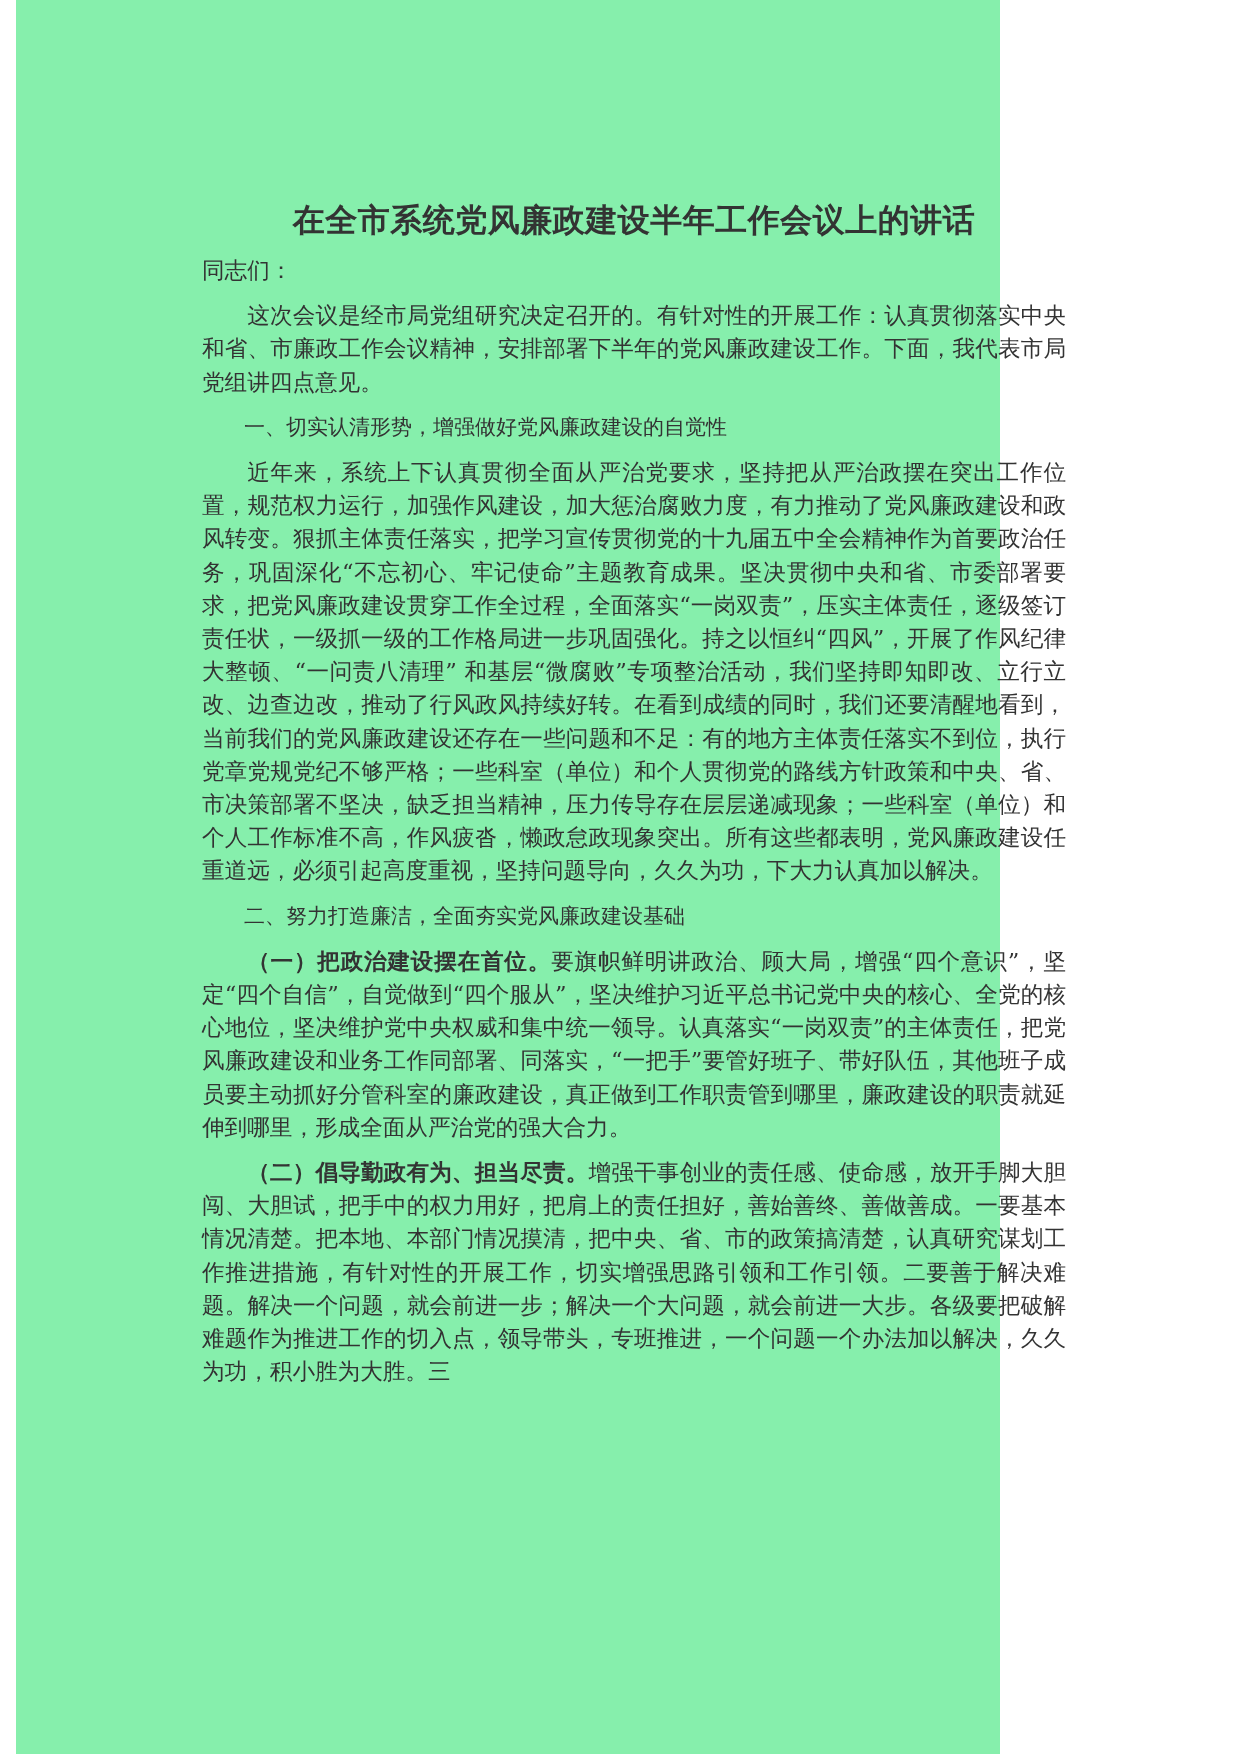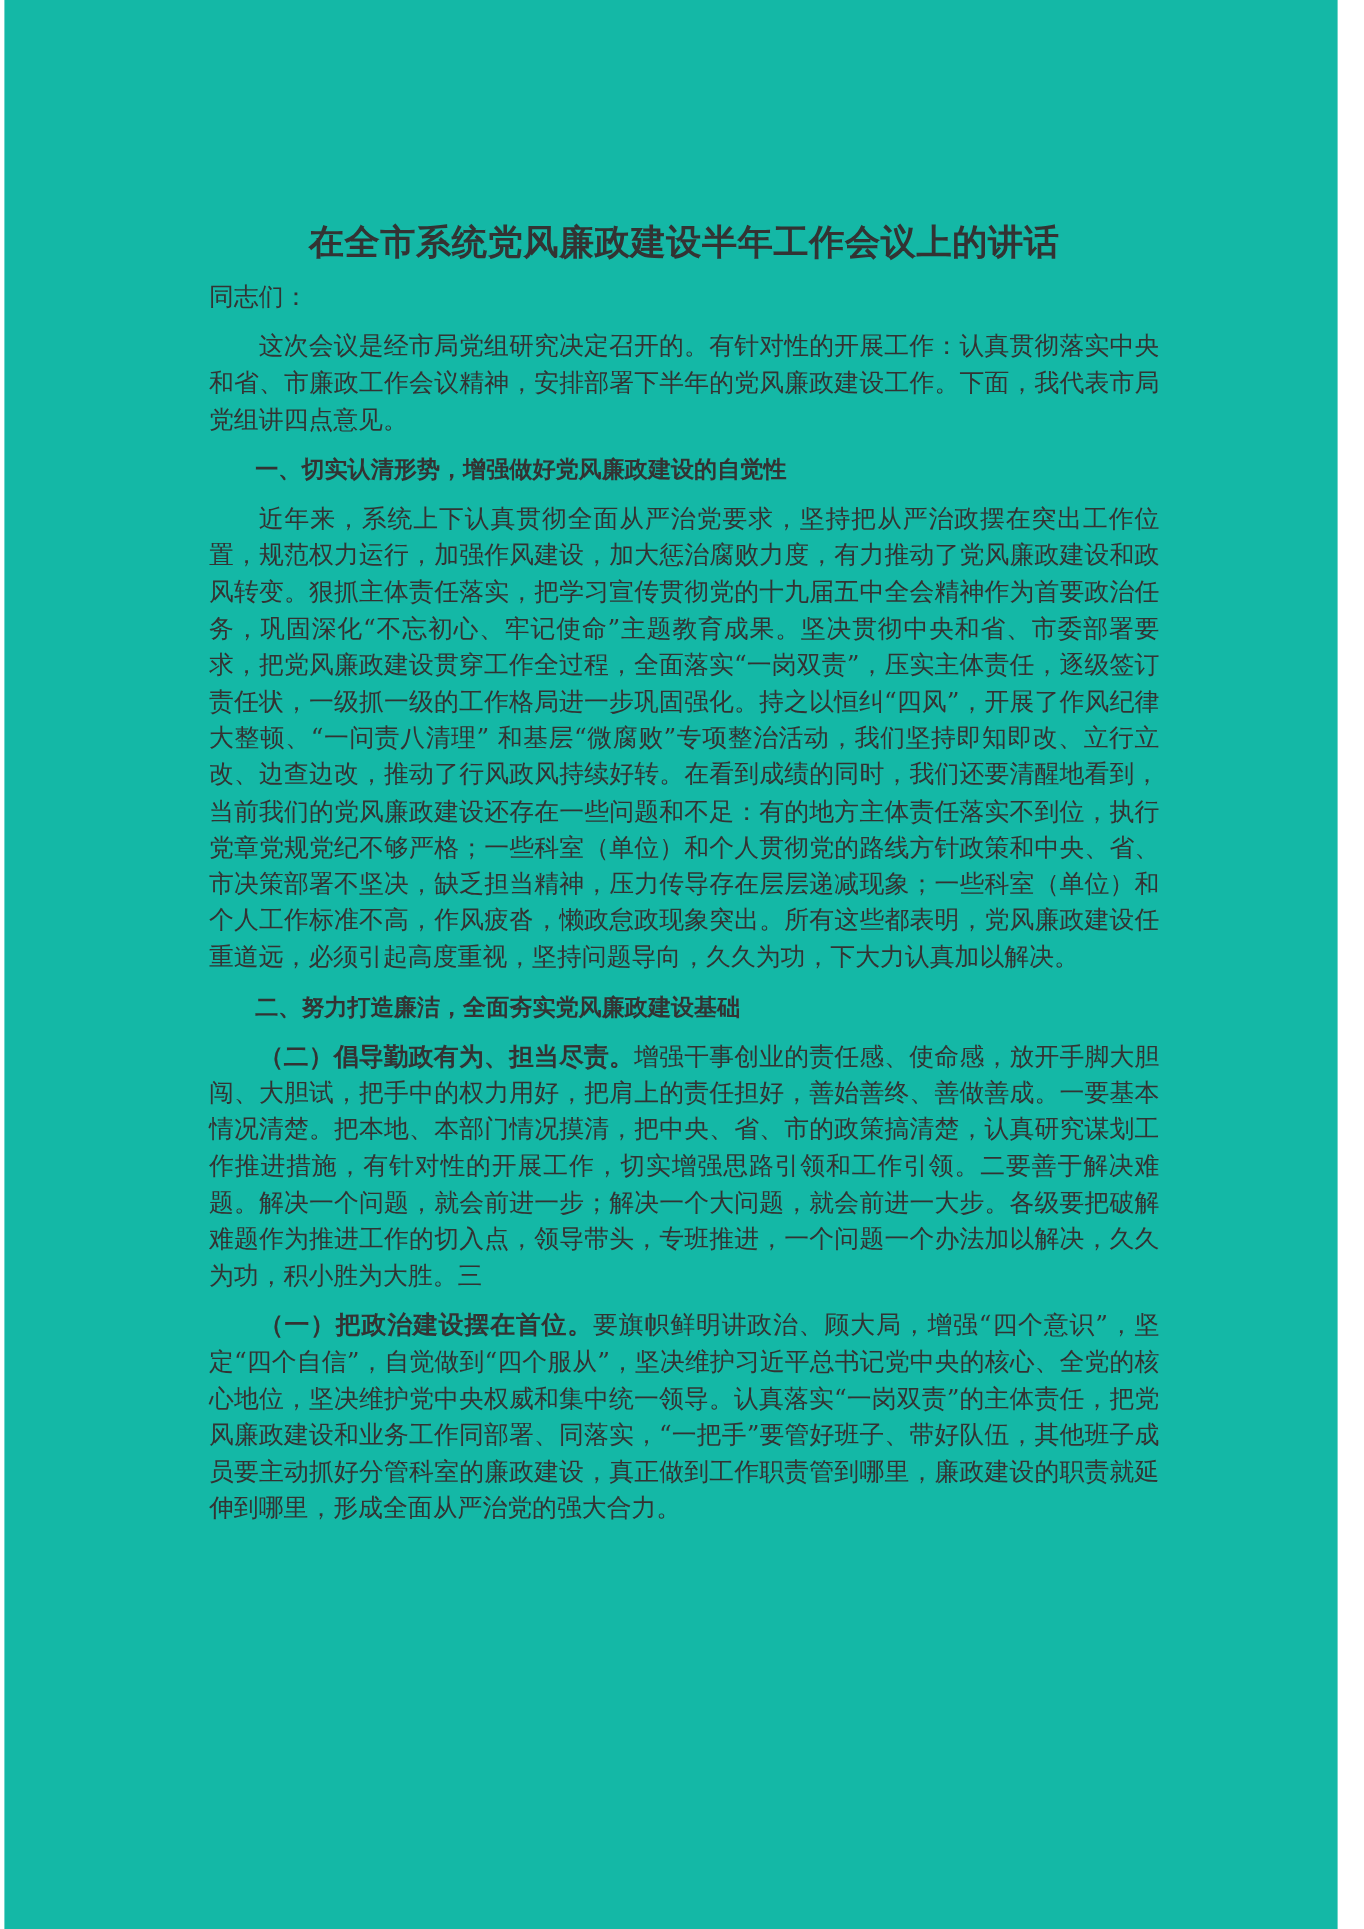--- a/index.html
+++ b/index.html
@@ -1,18 +1,18 @@
 <!DOCTYPE html>
 <html><head>
 <meta charset="utf-8">
 <style>
   html, body { margin: 0; padding: 0; background: #ffffff; }
   body { width: 1240px; height: 1754px; position: relative; overflow: hidden; }
   .page {
-    position: absolute; left: 4px; top: 0; width: 1212px; height: 1754px; background: #14b8a6;
+    position: absolute; left: 16px; top: 0; width: 984px; height: 1754px; background: #86efac;
   }
   .content {
     position: absolute; left: 186px; top: 200px; width: 864px;
     color: #333333;
     font-family: "DejaVu Serif", "Liberation Serif", serif;
     font-size: 22.6px;
     line-height: 33.2px;
     text-align: justify;
   }
   .title {
@@ -22,21 +22,21 @@
     line-height: 40px;
     text-align: center;
     color: #333;
     margin: 0 0 14px 0;
     letter-spacing: 0.5px;
   }
   .salutation { margin: 0 0 12px 0; text-indent: 0; }
   p { margin: 0 0 12px 0; text-indent: 2em; }
   .heading {
     font-family: "DejaVu Sans", "Liberation Sans", sans-serif;
-    font-weight: bold;
+    font-weight: normal;
     font-size: 21px;
     margin: 0 0 12px 0;
     text-indent: 2em;
   }
   .bold-lead {
     font-family: "DejaVu Sans", "Liberation Sans", sans-serif;
     font-weight: bold;
   }
 </style>
 </head>
@@ -50,17 +50,17 @@
 
     <p>这次会议是经市局党组研究决定召开的。有针对性的开展工作：认真贯彻落实中央和省、市廉政工作会议精神，安排部署下半年的党风廉政建设工作。下面，我代表市局党组讲四点意见。</p>
 
     <div class="heading">一、切实认清形势，增强做好党风廉政建设的自觉性</div>
 
     <p>近年来，系统上下认真贯彻全面从严治党要求，坚持把从严治政摆在突出工作位置，规范权力运行，加强作风建设，加大惩治腐败力度，有力推动了党风廉政建设和政风转变。狠抓主体责任落实，把学习宣传贯彻党的十九届五中全会精神作为首要政治任务，巩固深化“不忘初心、牢记使命”主题教育成果。坚决贯彻中央和省、市委部署要求，把党风廉政建设贯穿工作全过程，全面落实“一岗双责”，压实主体责任，逐级签订责任状，一级抓一级的工作格局进一步巩固强化。持之以恒纠“四风”，开展了作风纪律大整顿、“一问责八清理” 和基层“微腐败”专项整治活动，我们坚持即知即改、立行立改、边查边改，推动了行风政风持续好转。在看到成绩的同时，我们还要清醒地看到，当前我们的党风廉政建设还存在一些问题和不足：有的地方主体责任落实不到位，执行党章党规党纪不够严格；一些科室（单位）和个人贯彻党的路线方针政策和中央、省、市决策部署不坚决，缺乏担当精神，压力传导存在层层递减现象；一些科室（单位）和个人工作标准不高，作风疲沓，懒政怠政现象突出。所有这些都表明，党风廉政建设任重道远，必须引起高度重视，坚持问题导向，久久为功，下大力认真加以解决。</p>
 
     <div class="heading">二、努力打造廉洁，全面夯实党风廉政建设基础</div>
 
 
+    <p><span class="bold-lead">（一）把政治建设摆在首位。</span><span>要旗帜鲜明讲政治、顾大局，增强“四个意识”，坚定“四个自信”，自觉做到“四个服从”，坚决维护习近平总书记党中央的核心、全党的核心地位，坚决维护党中央权威和集中统一领导。认真落实“一岗双责”的主体责任，把党风廉政建设和业务工作同部署、同落实，“一把手”要管好班子、带好队伍，其他班子成员要主动抓好分管科室的廉政建设，真正做到工作职责管到哪里，廉政建设的职责就延伸到哪里，形成全面从严治党的强大合力。</span></p>
+
     <p><span class="bold-lead">（二）倡导勤政有为、担当尽责。</span><span>增强干事创业的责任感、使命感，放开手脚大胆闯、大胆试，把手中的权力用好，把肩上的责任担好，善始善终、善做善成。一要基本情况清楚。把本地、本部门情况摸清，把中央、省、市的政策搞清楚，认真研究谋划工作推进措施，有针对性的开展工作，切实增强思路引领和工作引领。二要善于解决难题。解决一个问题，就会前进一步；解决一个大问题，就会前进一大步。各级要把破解难题作为推进工作的切入点，领导带头，专班推进，一个问题一个办法加以解决，久久为功，积小胜为大胜。三</span></p>
-
-    <p><span class="bold-lead">（一）把政治建设摆在首位。</span><span>要旗帜鲜明讲政治、顾大局，增强“四个意识”，坚定“四个自信”，自觉做到“四个服从”，坚决维护习近平总书记党中央的核心、全党的核心地位，坚决维护党中央权威和集中统一领导。认真落实“一岗双责”的主体责任，把党风廉政建设和业务工作同部署、同落实，“一把手”要管好班子、带好队伍，其他班子成员要主动抓好分管科室的廉政建设，真正做到工作职责管到哪里，廉政建设的职责就延伸到哪里，形成全面从严治党的强大合力。</span></p>
   </div>
 </div>
 
 </body></html>

